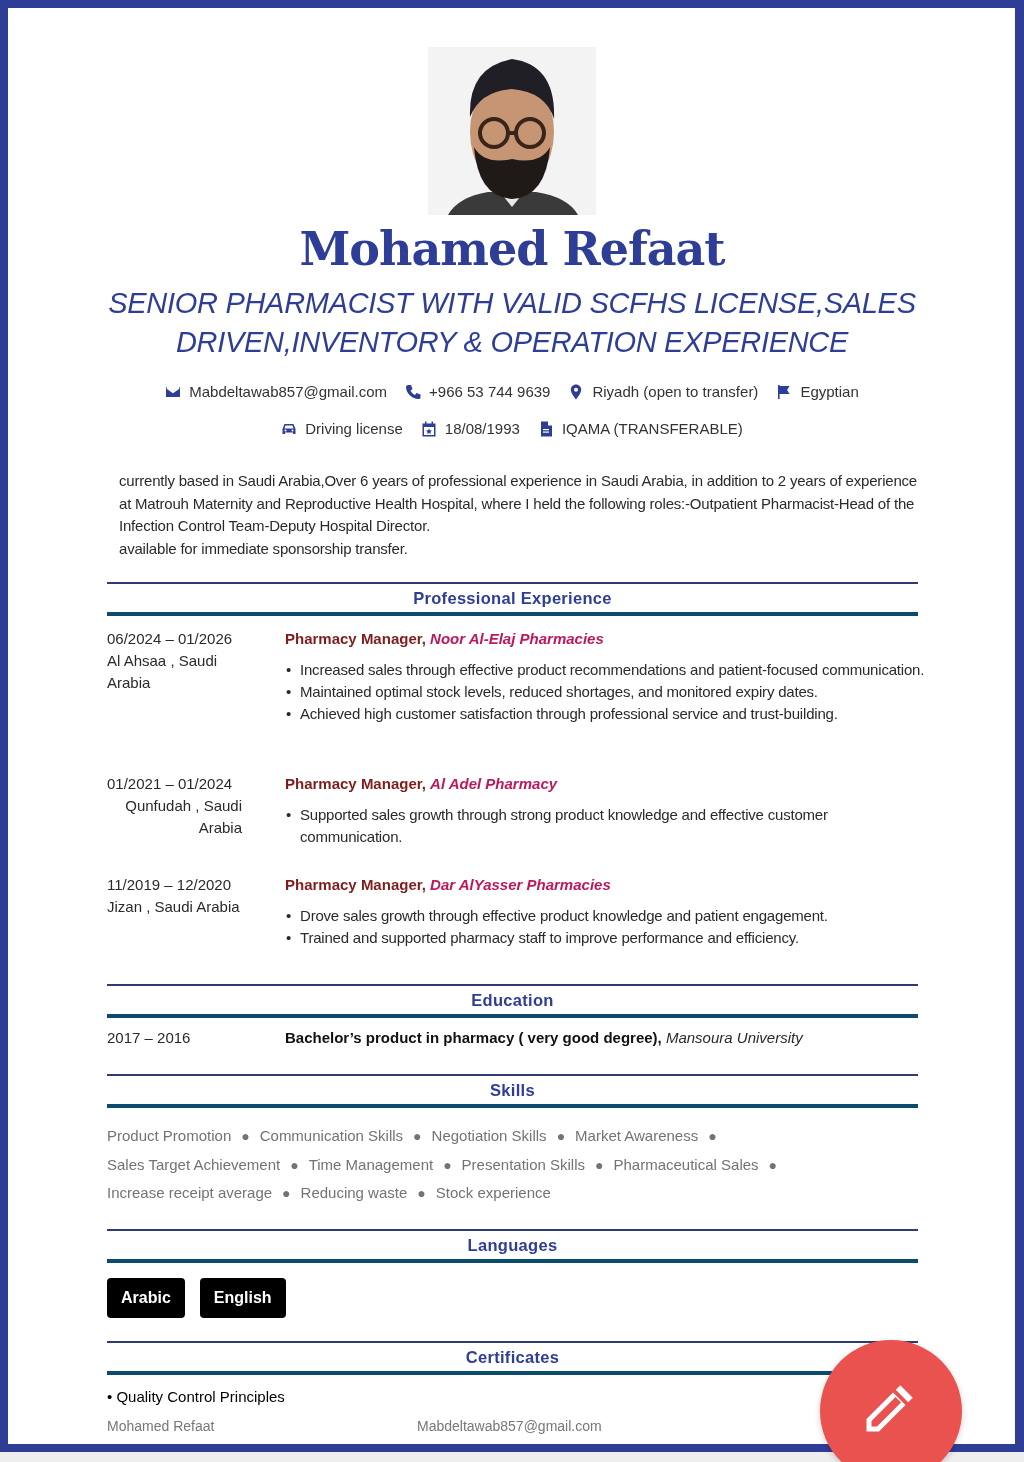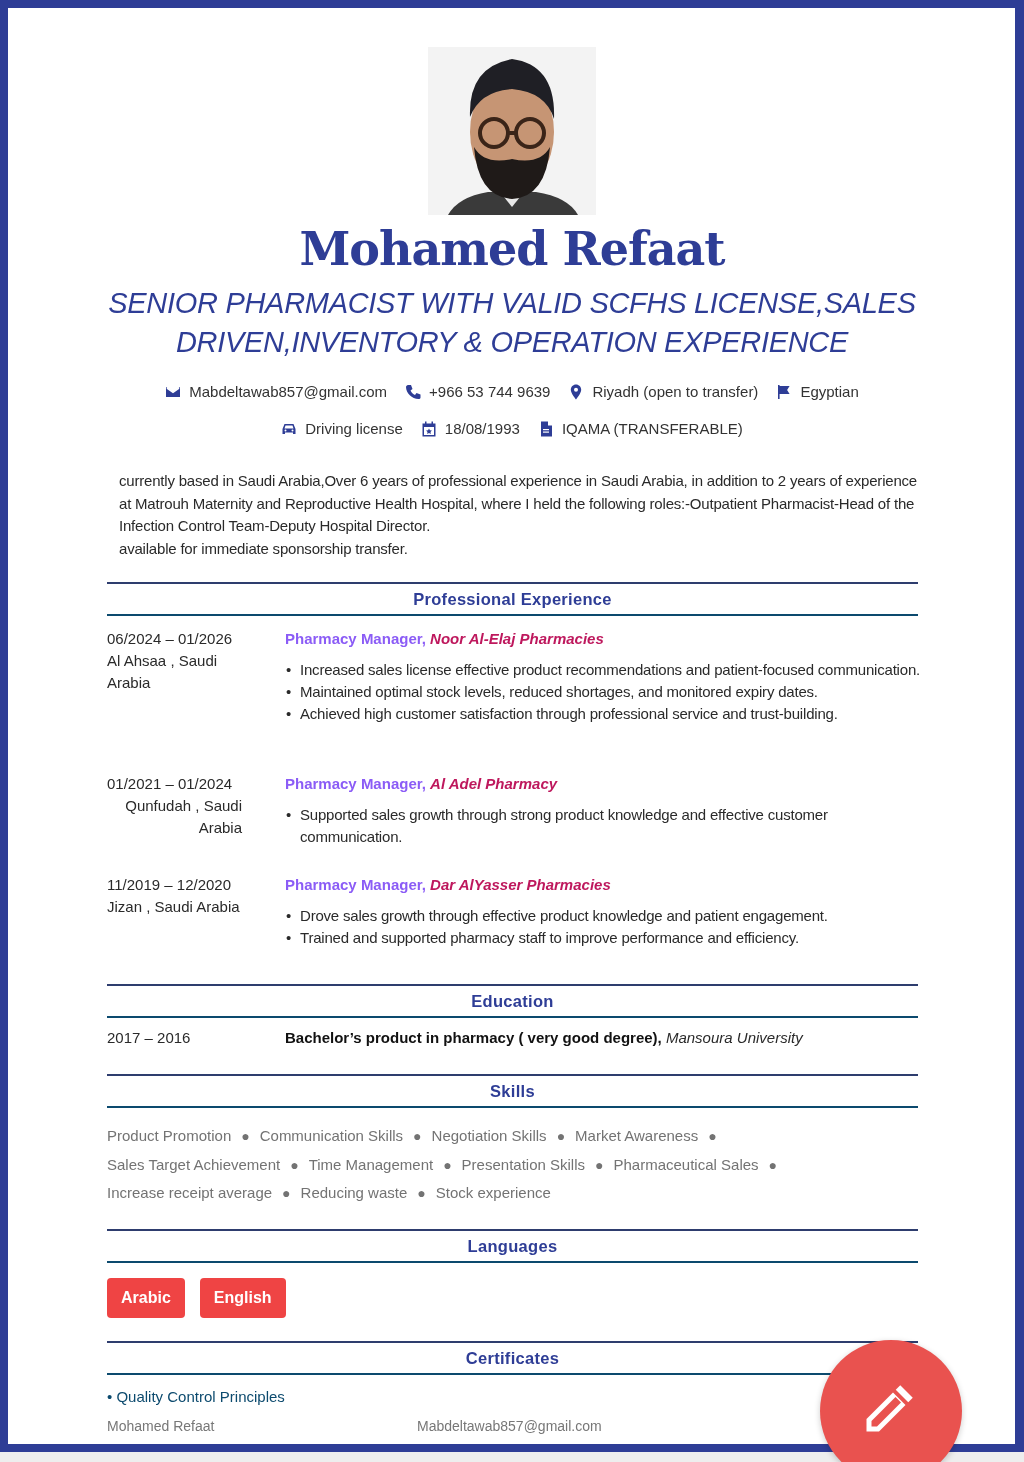--- a/index.html
+++ b/index.html
@@ -31,48 +31,48 @@
   .contact-row .item { display: flex; align-items: center; gap: 8px; }
   .contact-row svg { width: 16px; height: 16px; fill: #2e3d96; }
   .row1 { top: 383px; }
   .row2 { top: 420px; }
   .summary {
     position: absolute; left: 119px; width: 810px; top: 470px;
     font-size: 15px; line-height: 22.5px; color: #2a2a2a; letter-spacing: -0.2px;
   }
   .section-header {
     position: absolute; left: 107px; width: 811px; height: 34px;
-    border-top: 2px solid #2e3d6e; border-bottom: 2px solid #0c4a6e;
+    border-top: 2px solid #2e3d6e; border-bottom: 4px solid #0c4a6e;
     display: flex; align-items: center; justify-content: center;
     font-weight: bold; font-size: 16.5px; color: #2e3d96; letter-spacing: 0.3px;
   }
   .exp {
     position: absolute; left: 107px; width: 811px; font-size: 15px; color: #2a2a2a;
   }
   .exp .left { position: absolute; left: 0; top: 0; width: 160px; line-height: 22px; }
   .exp .right { position: absolute; left: 178px; top: 0; width: 640px; }
   .exp .title { line-height: 22px; }
-  .exp .title b { font-weight: bold; color: #8b5cf6; }
+  .exp .title b { font-weight: bold; color: #7f1d1d; }
   .exp .title i { color: #be185d; font-weight: bold; }
   .exp ul { list-style: none; margin-top: 9px; }
   .exp li { position: relative; padding-left: 15px; line-height: 22px; letter-spacing: -0.2px; }
   .exp li::before { content: "\2022"; position: absolute; left: 1px; top: 0; }
   .edu { position: absolute; left: 107px; top: 1029px; width: 811px; font-size: 15px; color: #2a2a2a; }
   .edu .left { position: absolute; left: 0; }
   .edu .right { position: absolute; left: 178px; white-space: nowrap; }
   .edu .right b { color: #111; }
   .skills { position: absolute; left: 107px; top: 1122px; width: 811px; font-size: 15px; color: #737373; line-height: 28.5px; }
   .skills .line { white-space: nowrap; }
   .skills .dot { display: inline-block; margin: 0 10px; font-size: 14px; }
   .langs { position: absolute; left: 107px; top: 1278px; display: flex; gap: 15px; }
   .lang-btn {
-    background: #ef4444; color: #fff; font-weight: bold; font-size: 16px;
+    background: #000000; color: #fff; font-weight: bold; font-size: 16px;
     height: 40px; padding: 0 14px; border-radius: 4px; display: flex; align-items: center;
   }
-  .cert { position: absolute; left: 107px; top: 1388px; font-size: 15px; color: #0c4a6e; }
+  .cert { position: absolute; left: 107px; top: 1388px; font-size: 15px; color: #000000; }
   .footer { position: absolute; top: 1418px; font-size: 14px; color: #777; }
   .fab {
     position: absolute; left: 820px; top: 1340px; width: 142px; height: 142px; border-radius: 50%;
     background: #e9524f; display: flex; align-items: center; justify-content: center;
     box-shadow: 0 2px 6px rgba(0,0,0,0.2);
   }
   .fab svg { width: 60px; height: 60px; fill: #ffffff; margin-top: -4px; margin-left: -4px; }
 </style>
 </head>
 <body>
@@ -159,21 +159,21 @@
 <div class="section-header" style="top:582px;">Professional Experience</div>
 
 <div class="exp" style="top:628px;">
   <div class="left">
     <div>06/2024 – 01/2026</div>
     <div style="width:125px;">Al Ahsaa , Saudi Arabia</div>
   </div>
   <div class="right">
     <div class="title"><b>Pharmacy Manager,</b> <i>Noor Al-Elaj Pharmacies</i></div>
     <ul>
-      <li>Increased sales license effective product recommendations and patient-focused communication.</li>
+      <li>Increased sales through effective product recommendations and patient-focused communication.</li>
       <li>Maintained optimal stock levels, reduced shortages, and monitored expiry dates.</li>
       <li>Achieved high customer satisfaction through professional service and trust-building.</li>
     </ul>
   </div>
 </div>
 
 <div class="exp" style="top:773px;">
   <div class="left">
     <div>01/2021 – 01/2024</div>
     <div style="width:135px;text-align:right;">Qunfudah , Saudi Arabia</div>

